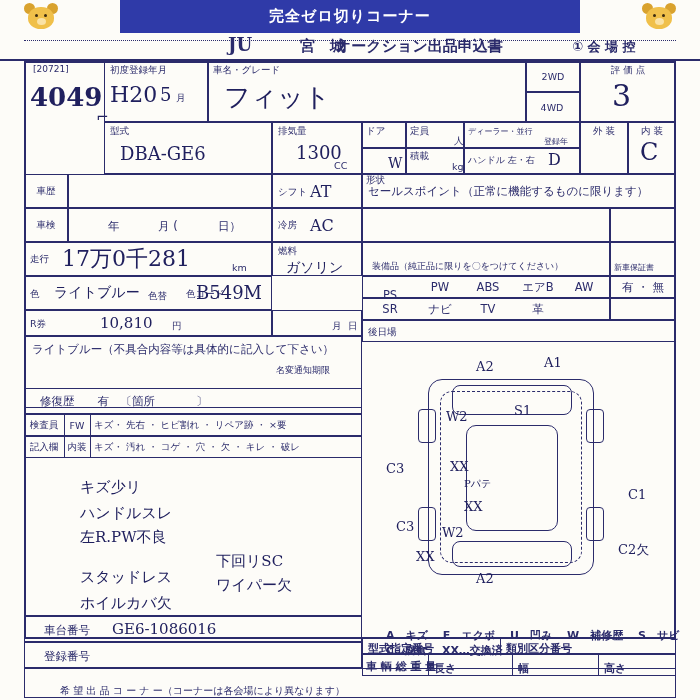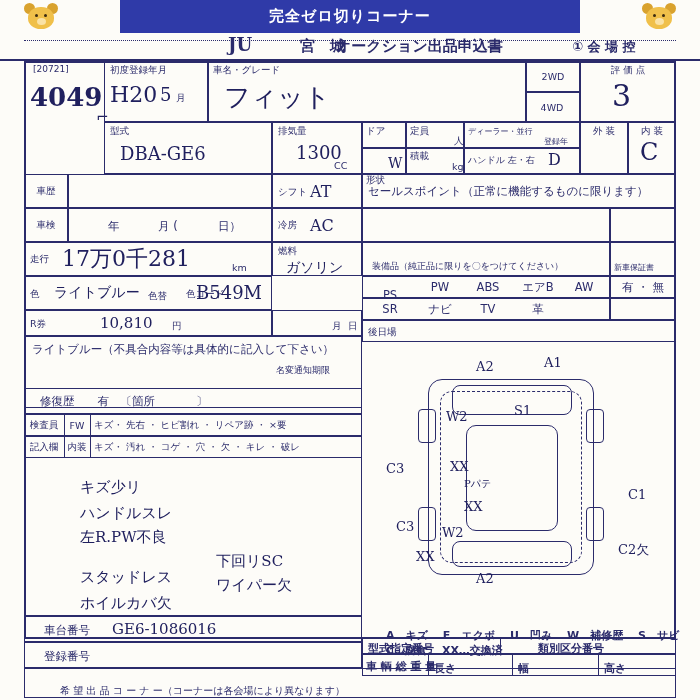--- a/index.html
+++ b/index.html
@@ -320,21 +320,21 @@
   <div class="box" style="left:24px;top:616px;width:338px;height:26px;"></div>
   <div class="lbl11" style="position:absolute;left:44px;top:623px;">車台番号</div>
   <div class="hand h15" style="position:absolute;left:112px;top:620px;">GE6-1086016</div>
 
   <div class="box" style="left:24px;top:642px;width:338px;height:26px;"></div>
   <div class="lbl11" style="position:absolute;left:44px;top:649px;">登録番号</div>
 
   <div class="box" style="left:362px;top:638px;width:314px;height:16px;"></div>
   <div class="legend" style="left:368px;top:641px;">型式指定番号</div>
   <div class="box" style="left:500px;top:638px;width:176px;height:16px;"></div>
-  <div class="legend" style="left:506px;top:641px;margin-left:32px;">類別区分番号</div>
+  <div class="legend" style="left:506px;top:641px;">類別区分番号</div>
 
   <div class="box" style="left:362px;top:654px;width:314px;height:22px;"></div>
   <div class="legend" style="left:366px;top:659px;">車 輌 総 重 量</div>
   <div class="legend" style="left:434px;top:661px;">長さ</div>
   <div class="legend" style="left:518px;top:661px;">幅</div>
   <div class="legend" style="left:604px;top:661px;">高さ</div>
   <div class="ln vline" style="left:428px;top:654px;height:22px;"></div>
   <div class="ln vline" style="left:512px;top:654px;height:22px;"></div>
   <div class="ln vline" style="left:598px;top:654px;height:22px;"></div>
 

